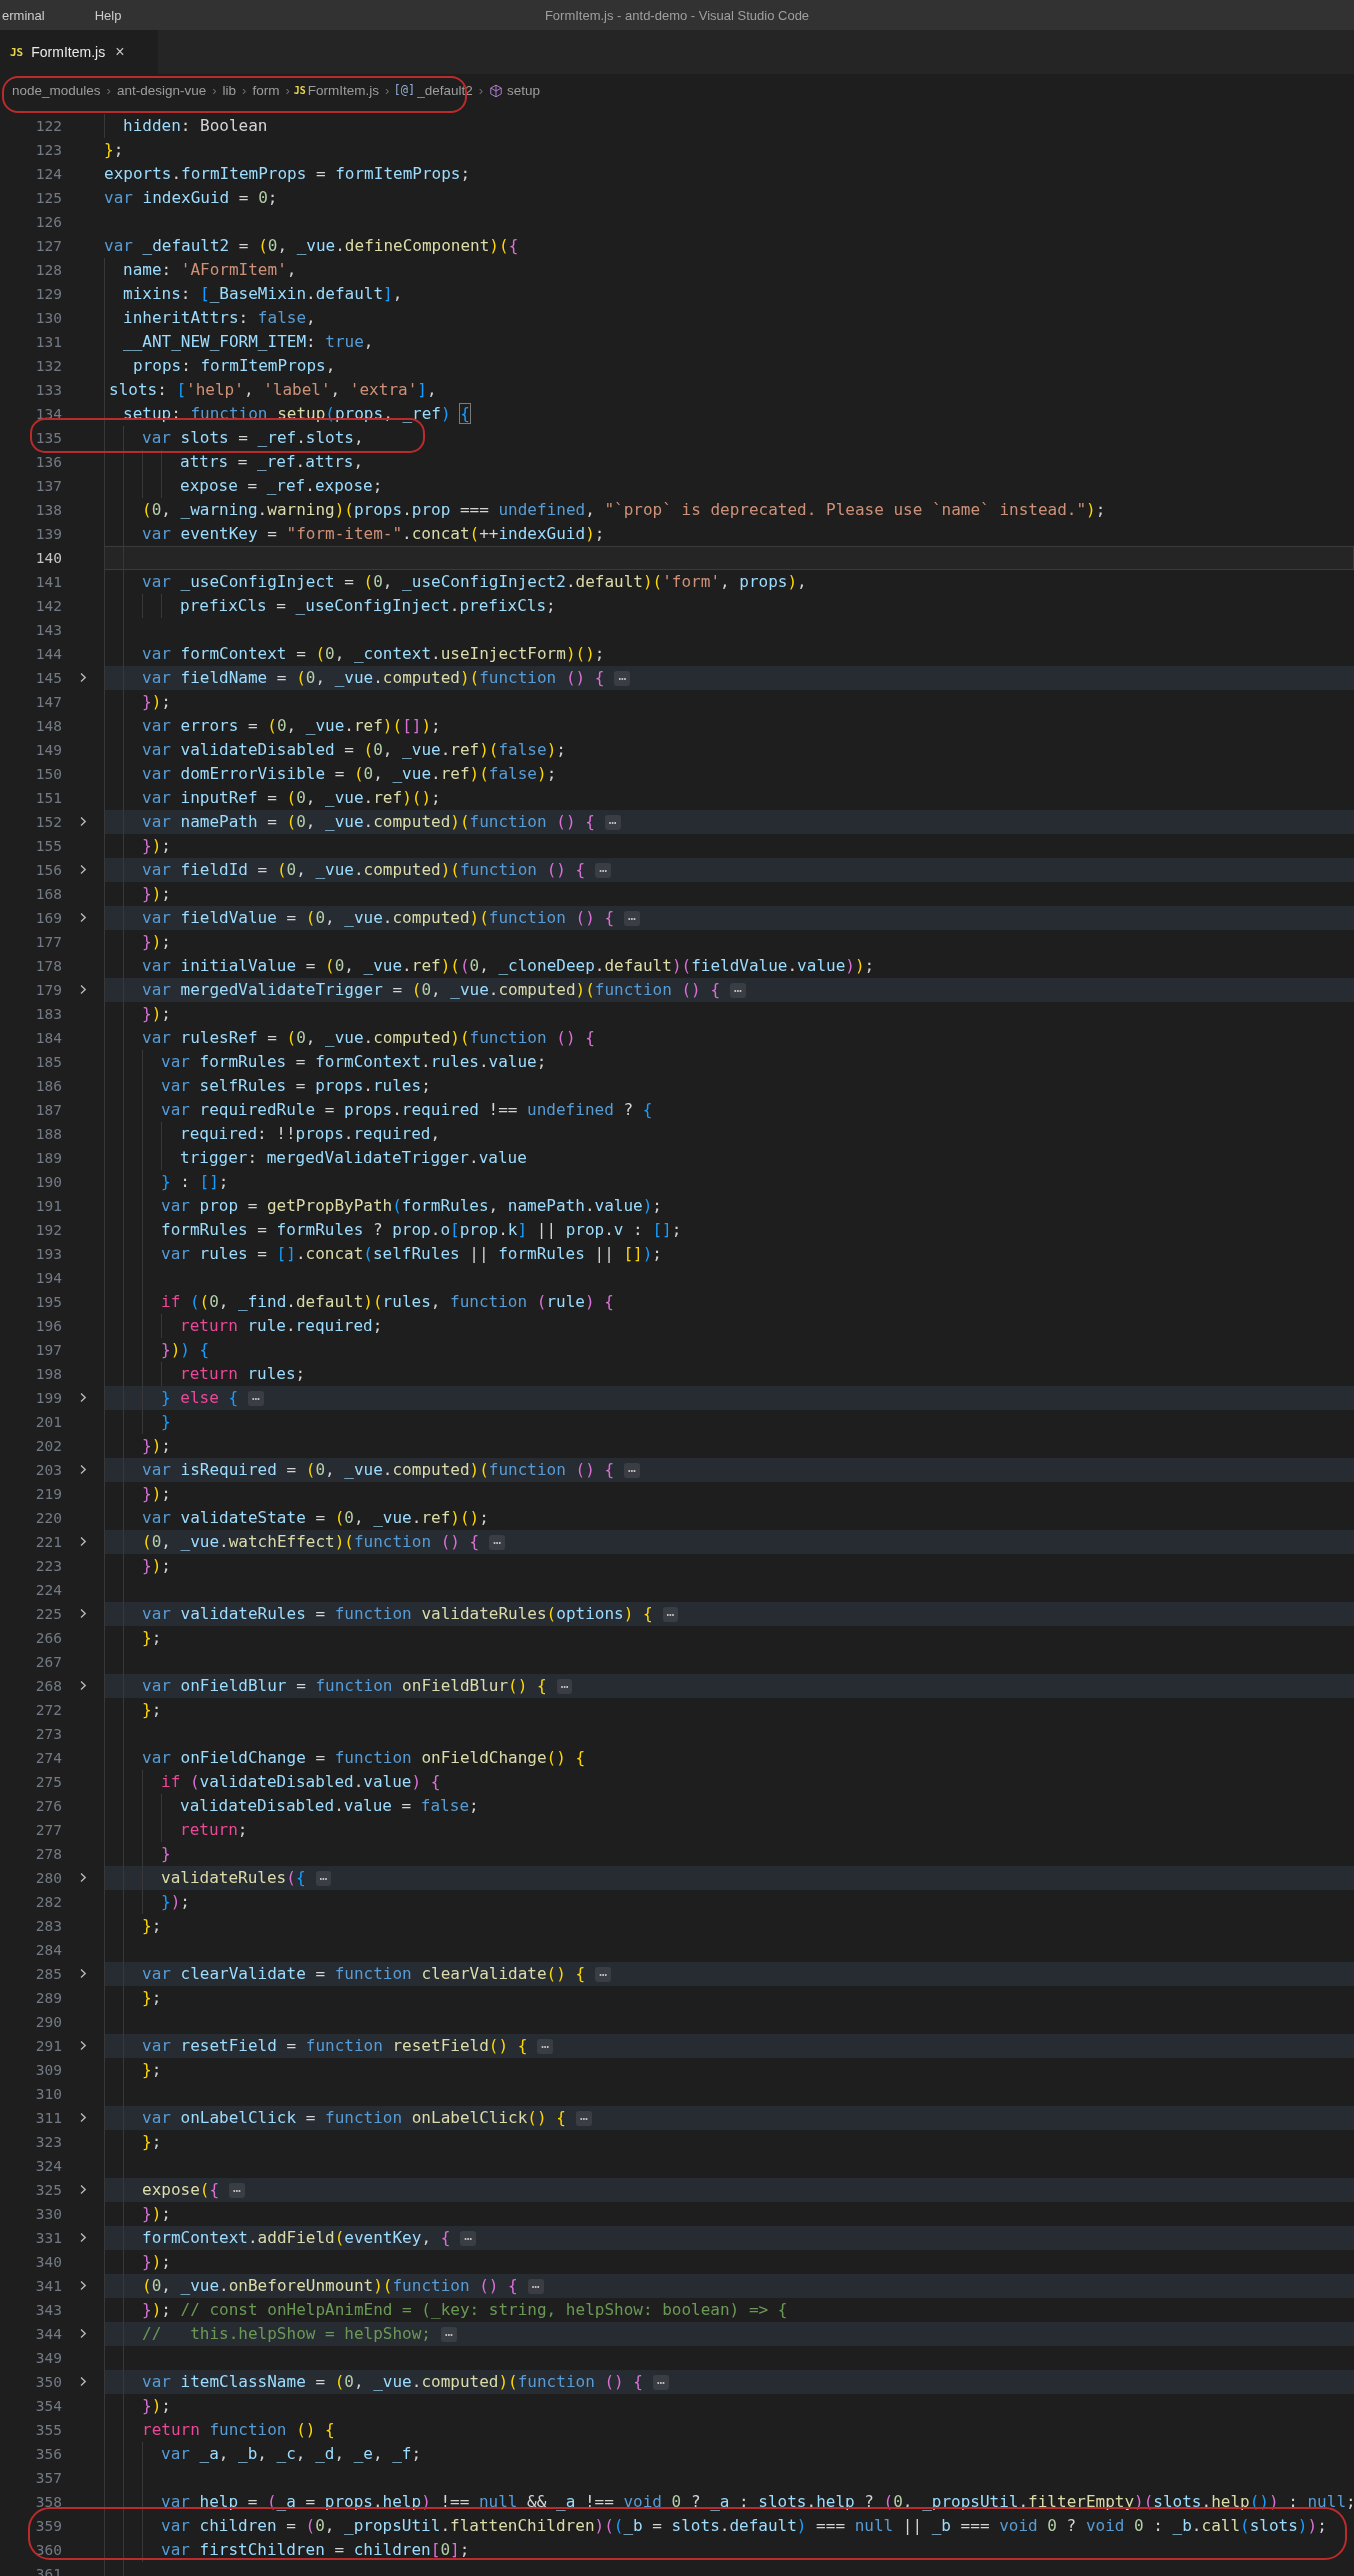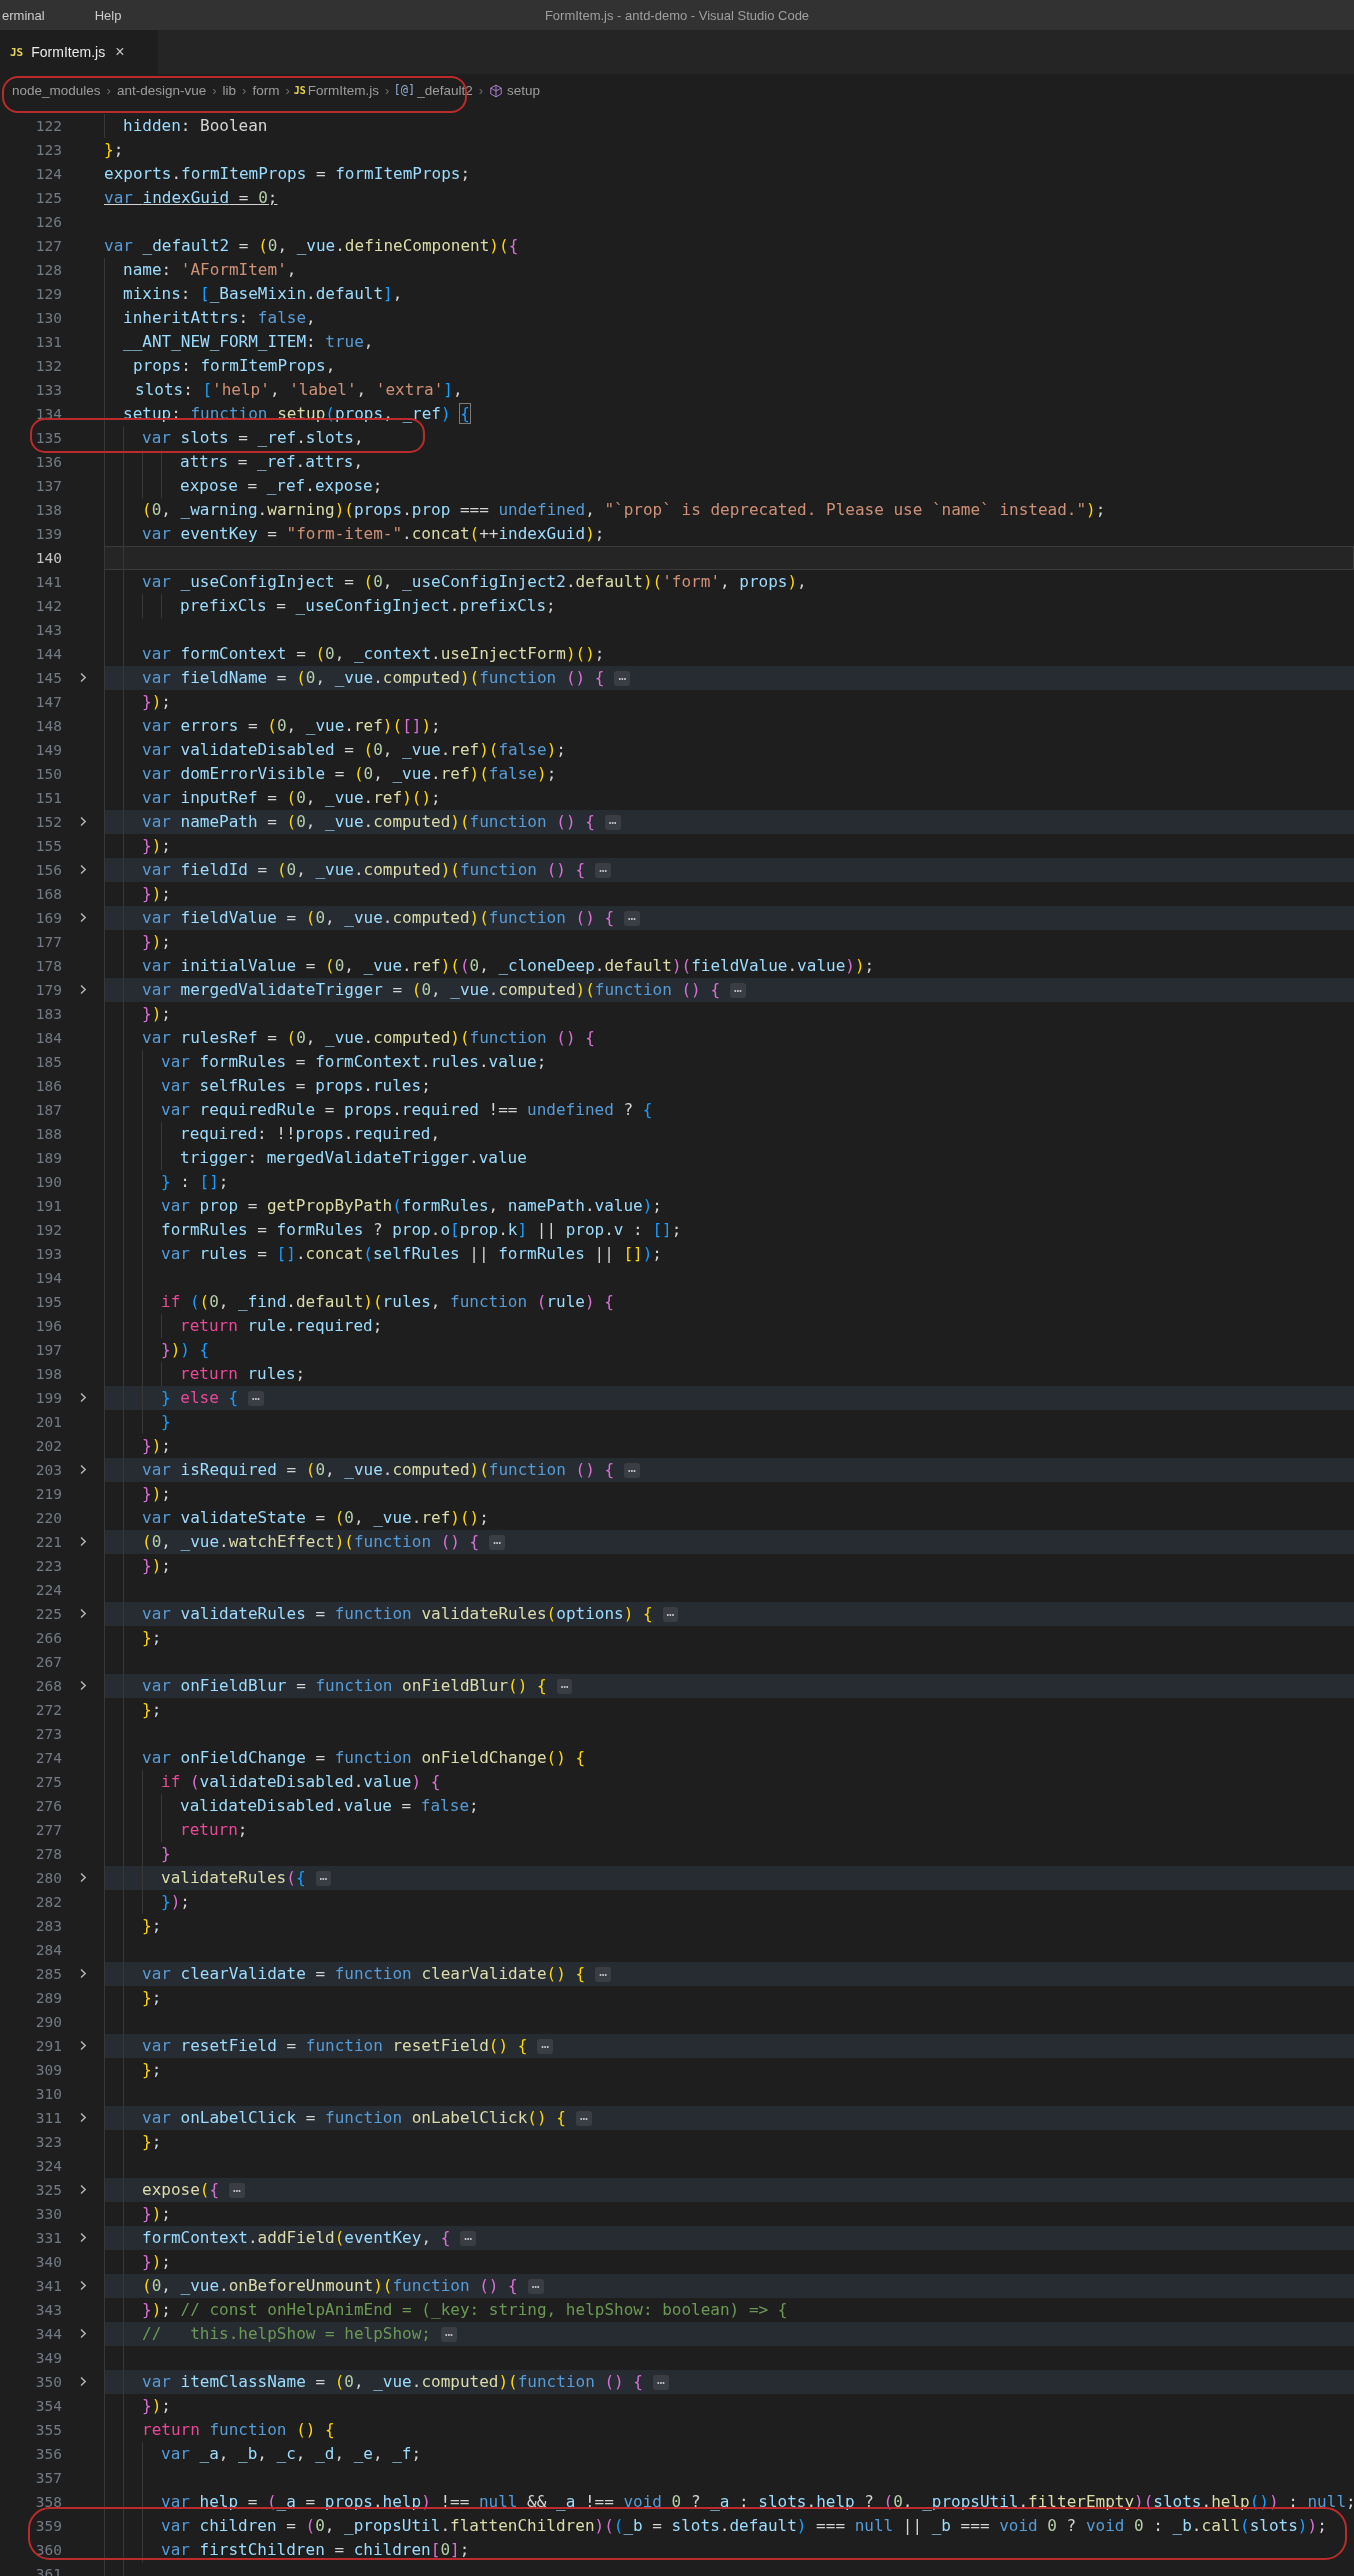--- a/index.html
+++ b/index.html
@@ -90,21 +90,21 @@
       <span class="body" style="padding-left: 0px;"><span class="tk-y">}</span><span class="tk-o">;</span></span>
     </div>
     <div class="row">
       <span class="num">124</span>
       <span class="chev"></span>
       <span class="body" style="padding-left: 0px;"><span class="tk-v">exports</span><span class="tk-o">.</span><span class="tk-v">formItemProps</span><span class="tk-o"> = </span><span class="tk-v">formItemProps</span><span class="tk-o">;</span></span>
     </div>
     <div class="row">
       <span class="num">125</span>
       <span class="chev"></span>
-      <span class="body" style="padding-left: 0px; text-decoration: underline;"><span class="tk-k">var </span><span class="tk-v">indexGuid</span><span class="tk-o"> = </span><span class="tk-n">0</span><span class="tk-o">;</span></span>
+      <span class="body" style="padding-left: 0px;"><span class="tk-k">var </span><span class="tk-v">indexGuid</span><span class="tk-o"> = </span><span class="tk-n">0</span><span class="tk-o">;</span></span>
     </div>
     <div class="row">
       <span class="num">126</span>
       <span class="chev"></span>
       <span class="body" style="padding-left: 0px;"></span>
     </div>
     <div class="row">
       <span class="num">127</span>
       <span class="chev"></span>
       <span class="body" style="padding-left: 0px;"><span class="tk-k">var </span><span class="tk-v">_default2</span><span class="tk-o"> = </span><span class="tk-y">(</span><span class="tk-n">0</span><span class="tk-o">, </span><span class="tk-v">_vue</span><span class="tk-o">.</span><span class="tk-f">defineComponent</span><span class="tk-y">)(</span><span class="tk-p">{</span></span>
@@ -130,21 +130,21 @@
       <span class="body" style="padding-left: 19px;"><i class="guide" style="left: 0px;"></i><span class="tk-v">__ANT_NEW_FORM_ITEM</span><span class="tk-o">: </span><span class="tk-k">true</span><span class="tk-o">,</span></span>
     </div>
     <div class="row">
       <span class="num">132</span>
       <span class="chev"></span>
       <span class="body" style="padding-left: 29px;"><i class="guide" style="left: 0px;"></i><span class="tk-v">props</span><span class="tk-o">: </span><span class="tk-v">formItemProps</span><span class="tk-o">,</span></span>
     </div>
     <div class="row">
       <span class="num">133</span>
       <span class="chev"></span>
-      <span class="body" style="padding-left: 31px;"><i class="guide" style="left: 0px;"></i><span class="tk-v">slots</span><span class="tk-o">: </span><span class="tk-b">[</span><span class="tk-s">'help'</span><span class="tk-o">, </span><span class="tk-s">'label'</span><span class="tk-o">, </span><span class="tk-s">'extra'</span><span class="tk-b">]</span><span class="tk-o">,</span></span>
+      <span class="body" style="padding-left: 5px;"><i class="guide" style="left: 0px;"></i><span class="tk-v">slots</span><span class="tk-o">: </span><span class="tk-b">[</span><span class="tk-s">'help'</span><span class="tk-o">, </span><span class="tk-s">'label'</span><span class="tk-o">, </span><span class="tk-s">'extra'</span><span class="tk-b">]</span><span class="tk-o">,</span></span>
     </div>
     <div class="row">
       <span class="num">134</span>
       <span class="chev"></span>
       <span class="body" style="padding-left: 19px;"><i class="guide" style="left: 0px;"></i><span class="tk-v">setup</span><span class="tk-o">: </span><span class="tk-k">function </span><span class="tk-f">setup</span><span class="tk-b">(</span><span class="tk-v">props</span><span class="tk-o">, </span><span class="tk-v">_ref</span><span class="tk-b">)</span><span class="tk-o"> </span><span class="tk-bm">{</span></span>
     </div>
     <div class="row">
       <span class="num">135</span>
       <span class="chev"></span>
       <span class="body" style="padding-left: 38px;"><i class="guide" style="left: 0px;"></i><i class="guide" style="left: 19px;"></i><span class="tk-k">var </span><span class="tk-v">slots</span><span class="tk-o"> = </span><span class="tk-v">_ref</span><span class="tk-o">.</span><span class="tk-v">slots</span><span class="tk-o">,</span></span>

